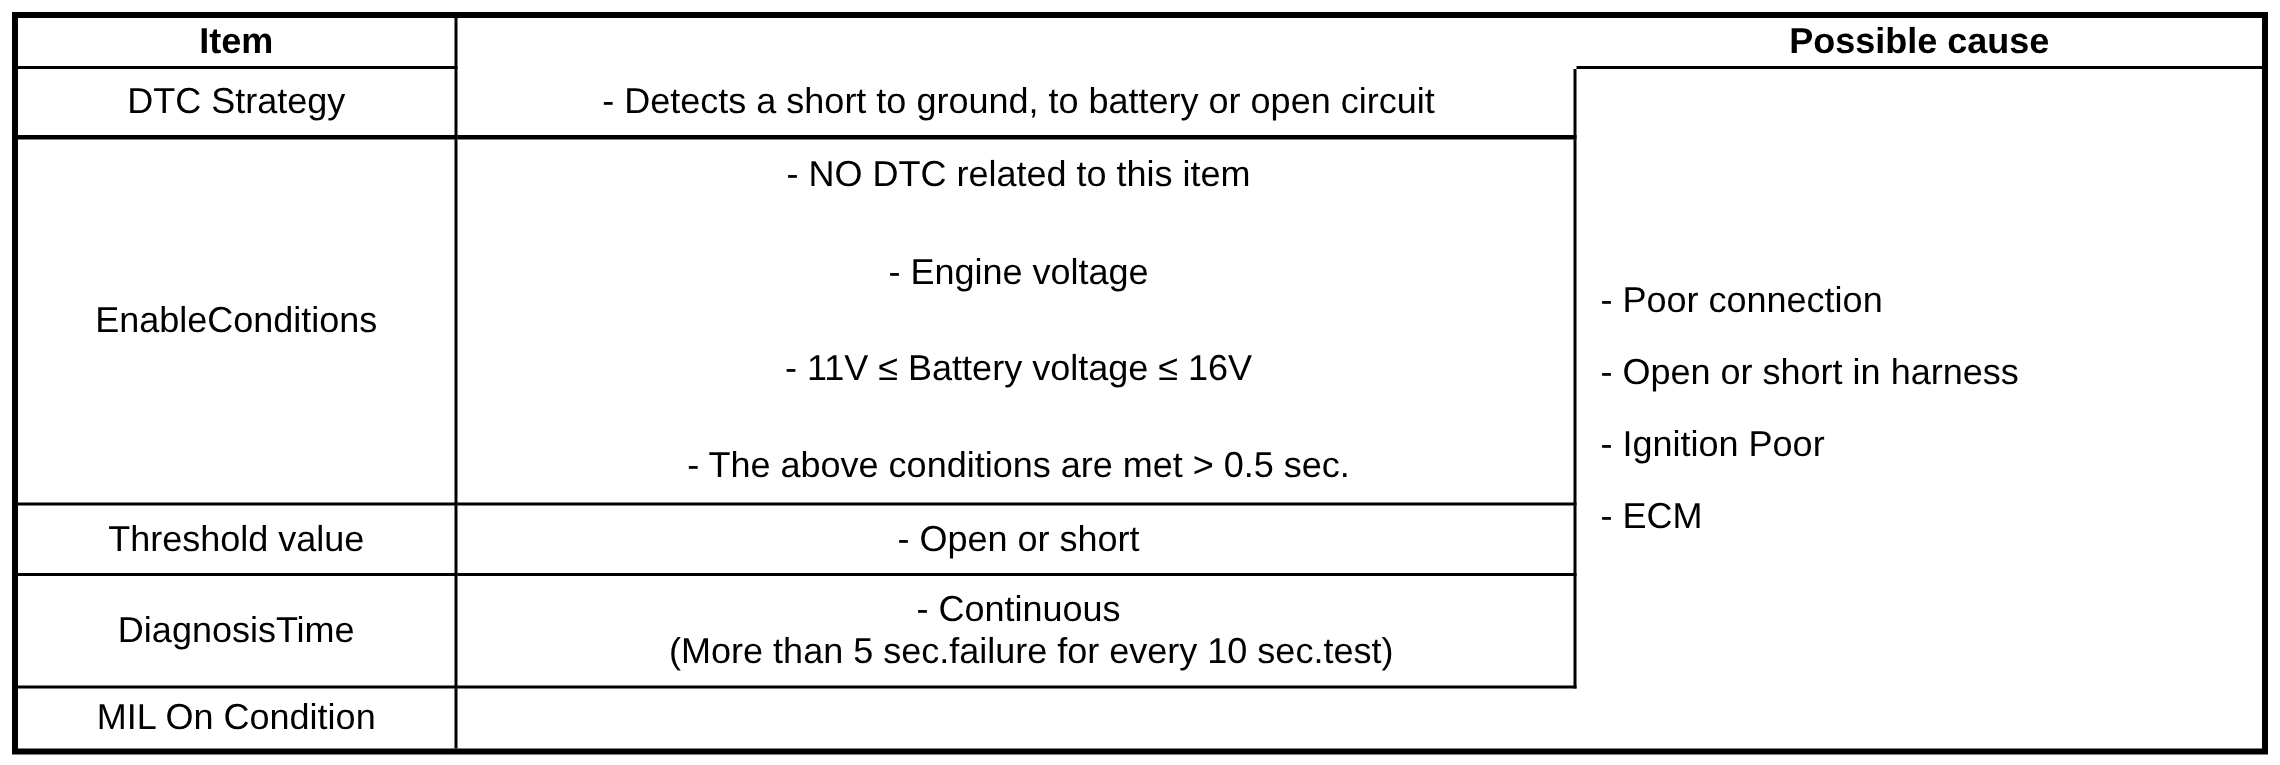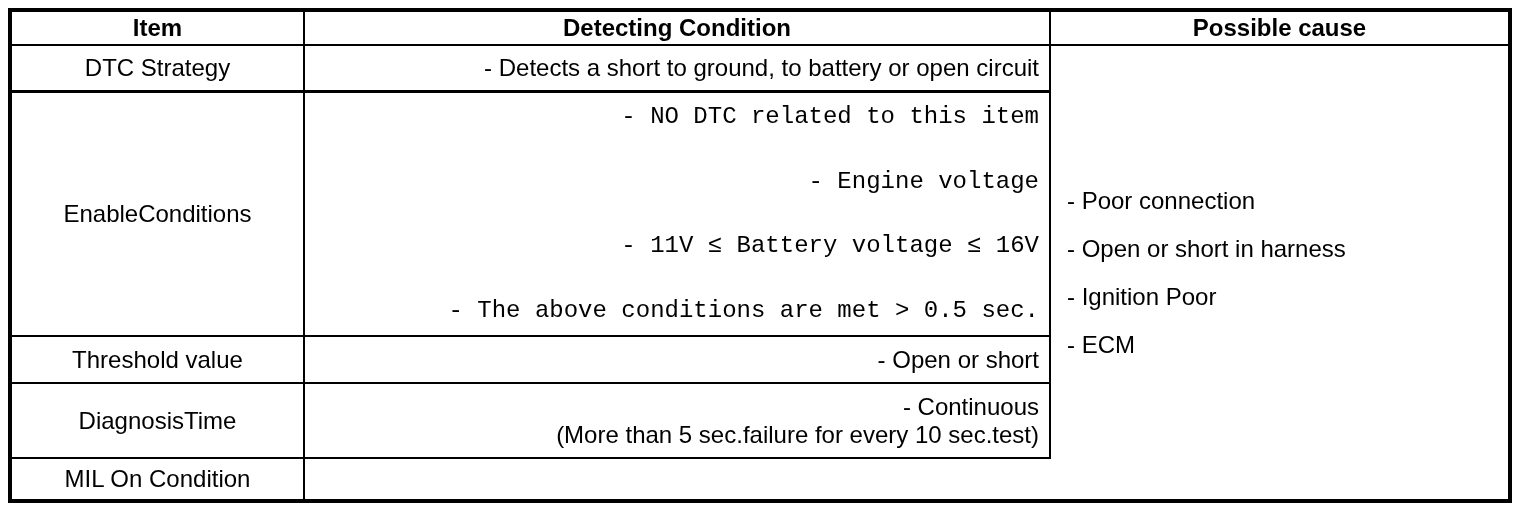--- a/index.html
+++ b/index.html
@@ -55,28 +55,27 @@
   .item-cell {
     display: flex;
     align-items: center;
     justify-content: center;
     text-align: center;
   }
   .cond-cell {
     display: flex;
     flex-direction: column;
     justify-content: center;
-    align-items: flex-end;
+    align-items: center;
     padding: 0 10px 0 14px;
   }
   .cond-cell.spread {
     justify-content: space-between;
     padding-top: 10px;
     padding-bottom: 10px;
-    font-family: Liberation Mono, monospace;
   }
   .cause-cell {
     grid-column: 3;
     grid-row: 2 / 7;
     border-right: none;
     border-bottom: none;
     display: flex;
     flex-direction: column;
     justify-content: center;
     align-items: flex-start;
@@ -87,23 +86,20 @@
   .indent { padding-left: 17px; }
 </style>
 </head>
 <body>
 
 <div class="page">
   <div class="dtc-table">
 
     <div class="cell c1 r1 header-cell">
       <span>Item</span>
-    </div>
-    <div class="cell c2 r1 header-cell">
-      <span>Detecting Condition</span>
     </div>
     <div class="cell c1 r2 item-cell thick-bottom">
       <span>DTC Strategy</span>
     </div>
 
     <div class="cell c3 r1 header-cell">
       <span>Possible cause</span>
     </div>
     <div class="cell c2 r2 cond-cell thick-bottom">
       <div class="line">- Detects a short to ground, to battery or open circuit</div>

